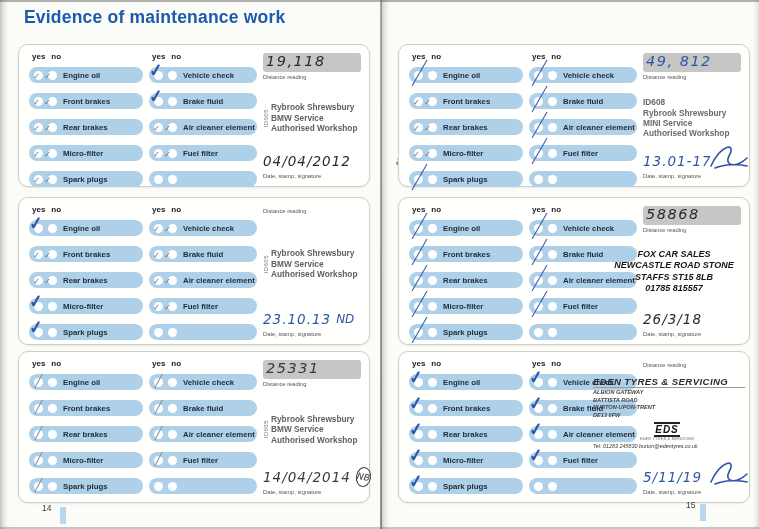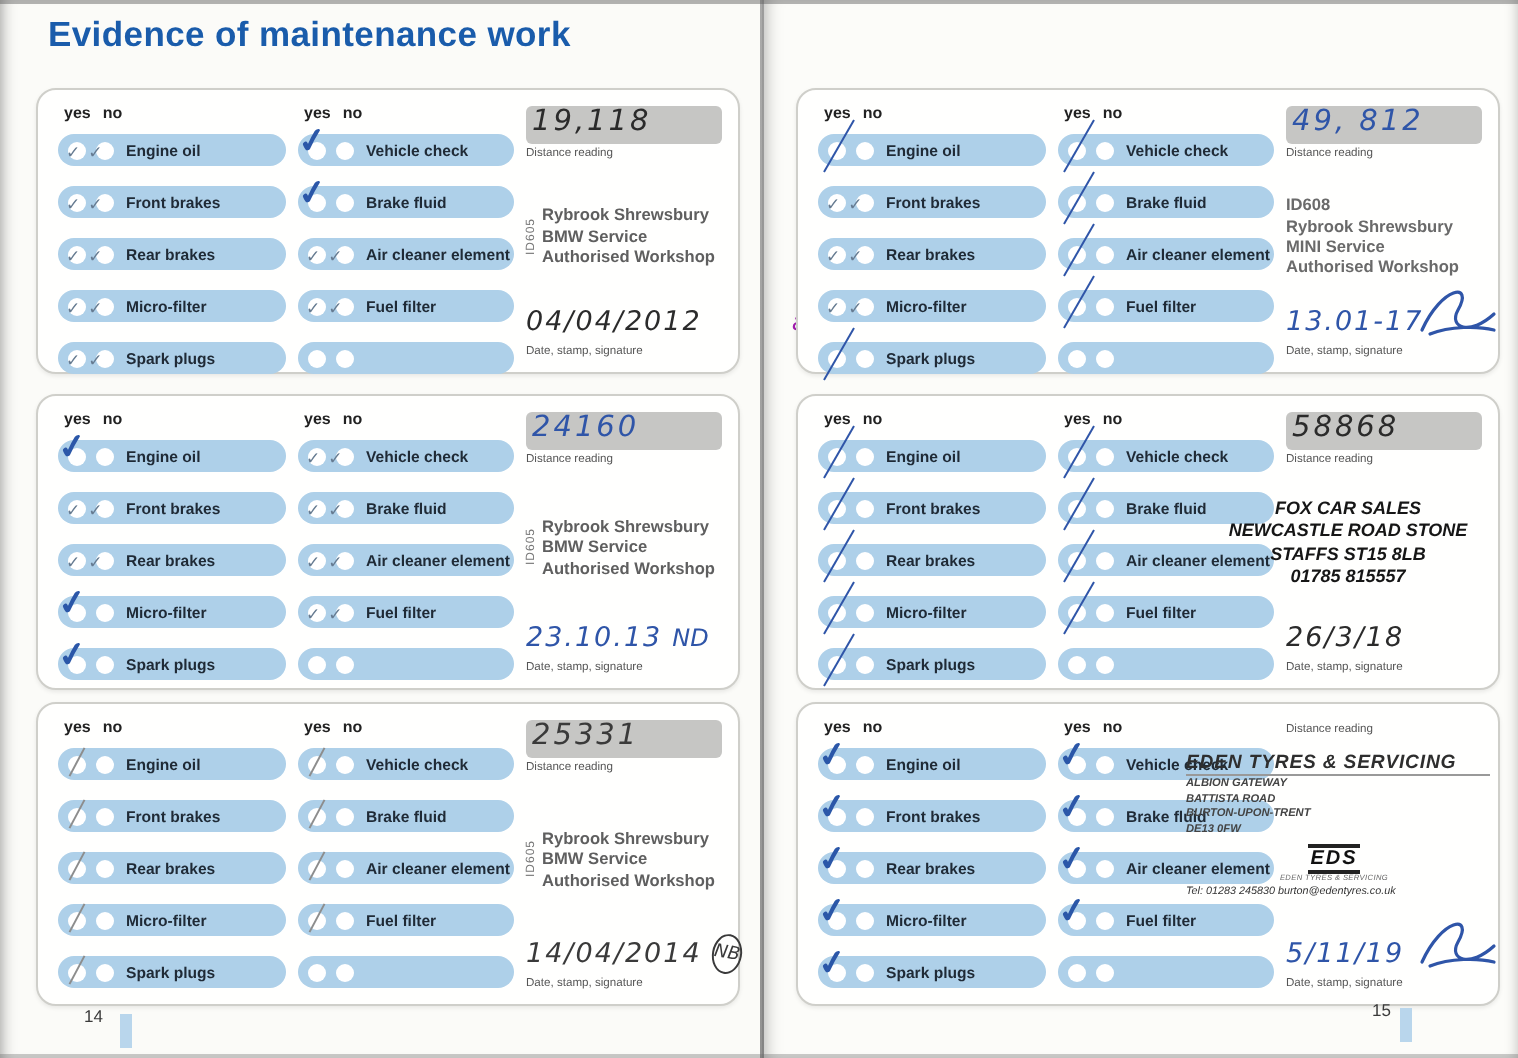--- a/index.html
+++ b/index.html
@@ -228,23 +228,20 @@
             <span class="tick t-faint">✓✓</span>
             <span class="plabel">Fuel filter</span>
           </div>
           <div class="pill empty">
             <span class="circ yes"></span>
             <span class="circ no"></span>
             <span class="plabel"></span>
           </div>
         </div>
         <div class="rcol">
-          <div class="dbox">
-            <span class="hand dval" style="color: rgb(47, 85, 168);">24160</span>
-          </div>
           <div class="dlabel">Distance reading</div>
           <div class="stamp rybrook-bmw">
             <span class="vid">ID605</span>
             <div class="slines">
               <div>Rybrook Shrewsbury</div>
               <div>BMW Service</div>
               <div>Authorised Workshop</div>
             </div>
           </div>
           <div class="daterow">

